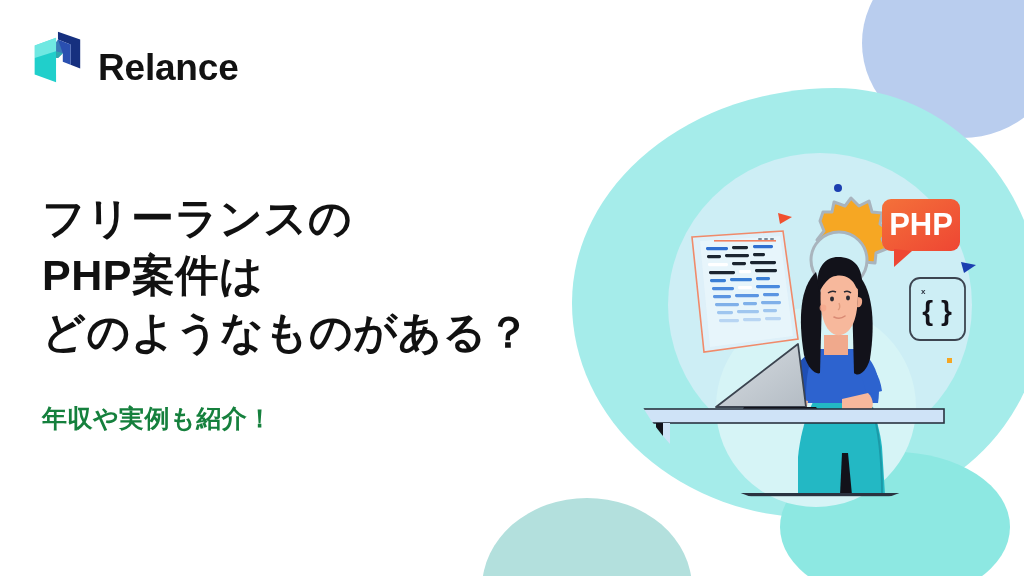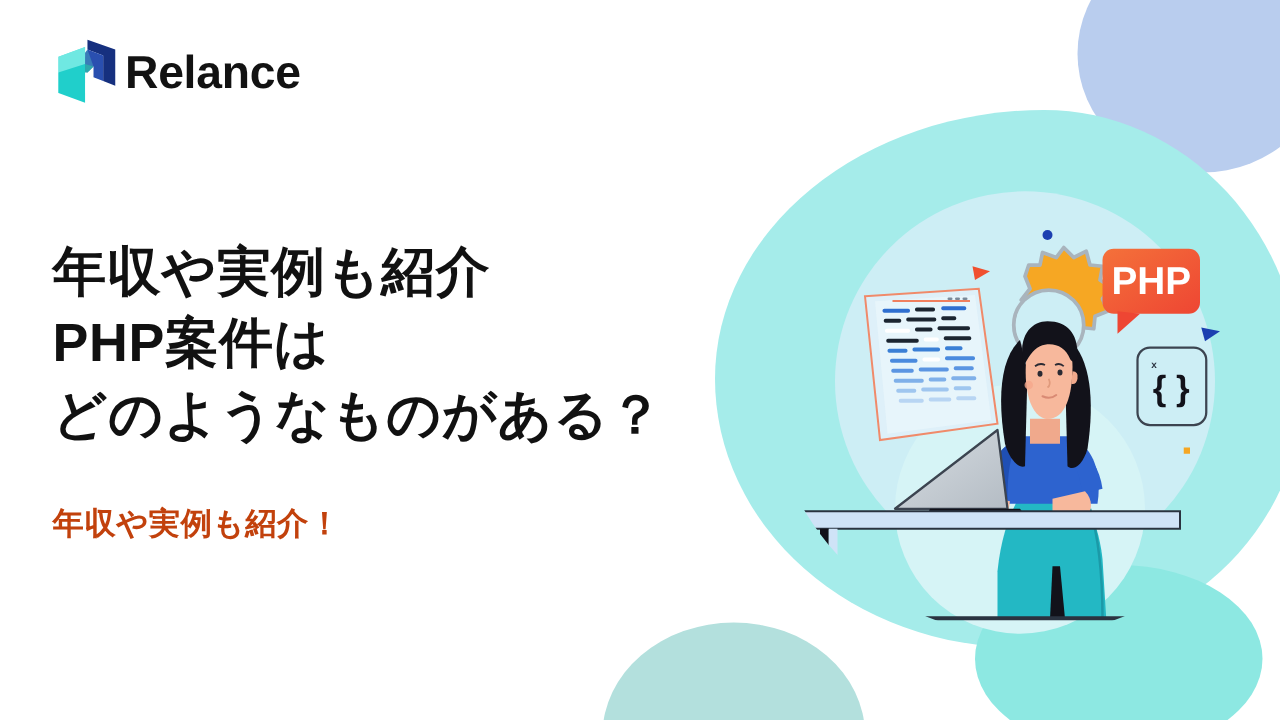--- a/index.html
+++ b/index.html
@@ -23,36 +23,36 @@
     background:#8de8e2;
     border-radius:50%;
   }
   .blob-mint-bottom{
     width:210px;height:180px; left:482px; top:498px;
     background:#b3e0dd;
     border-radius:50%;
   }
 
   
-  .logo-row{position:absolute;left:40px;top:28px;display:flex;align-items:center;gap:2px;}
+  .logo-row{position:absolute;left:28px;top:28px;display:flex;align-items:flex-end;gap:12px;}
   .logo-mark{width:58px;height:58px;display:block;}
   .logo-word{
     font-size:37px;font-weight:600;color:#121212;letter-spacing:-0.2px;line-height:1;
   }
 
   
   .headline{
     position:absolute;left:42px;top:161px;
     font-size:43px;font-weight:700;color:#111111;
     line-height:1.33;letter-spacing:0.5px;
     white-space:pre-line;
   }
   .subhead{
     position:absolute;left:42px;top:402px;
-    font-size:25px;font-weight:700;color:#c2410c;letter-spacing:0.5px;
+    font-size:25px;font-weight:700;color:#15803d;letter-spacing:0.5px;
   }
 
   
   .illo{position:absolute;left:620px;top:107px;width:404px;height:408px;}
   .illo svg{display:block;width:404px;height:408px;overflow:visible;}
 </style>
 </head>
 <body>
 
 <div class="canvas">
@@ -72,21 +72,21 @@
         <polygon points="7,18 29,10 29,24 7,31" fill="#6fe8e2"></polygon>
         <polygon points="7,31 29,24 29,56 7,48" fill="#20cfcb"></polygon>
         <polygon points="29,24 36,26 31,31 29,31" fill="#2fa7ad"></polygon>
         <polygon points="29,31 44,38 44,44 29,56" fill="#1c8fb2" opacity="0"></polygon>
         <path d="M29,24 C40,24 44,31 38,37 L29,43 Z" fill="#ffffff" opacity="0"></path>
       </svg>
     </span>
     <span class="logo-word">Relance</span>
   </div>
 
-  <h1 class="headline">年収や実例も紹介
+  <h1 class="headline">フリーランスの
 PHP案件は
 どのようなものがある？</h1>
   <div class="subhead">年収や実例も紹介！</div>
 
   <div class="illo">
     <svg viewBox="0 0 404 408" xmlns="http://www.w3.org/2000/svg">
       <defs>
         <clipPath id="tealclip">
           <ellipse cx="200" cy="200" rx="204" ry="202"></ellipse>
         </clipPath>

